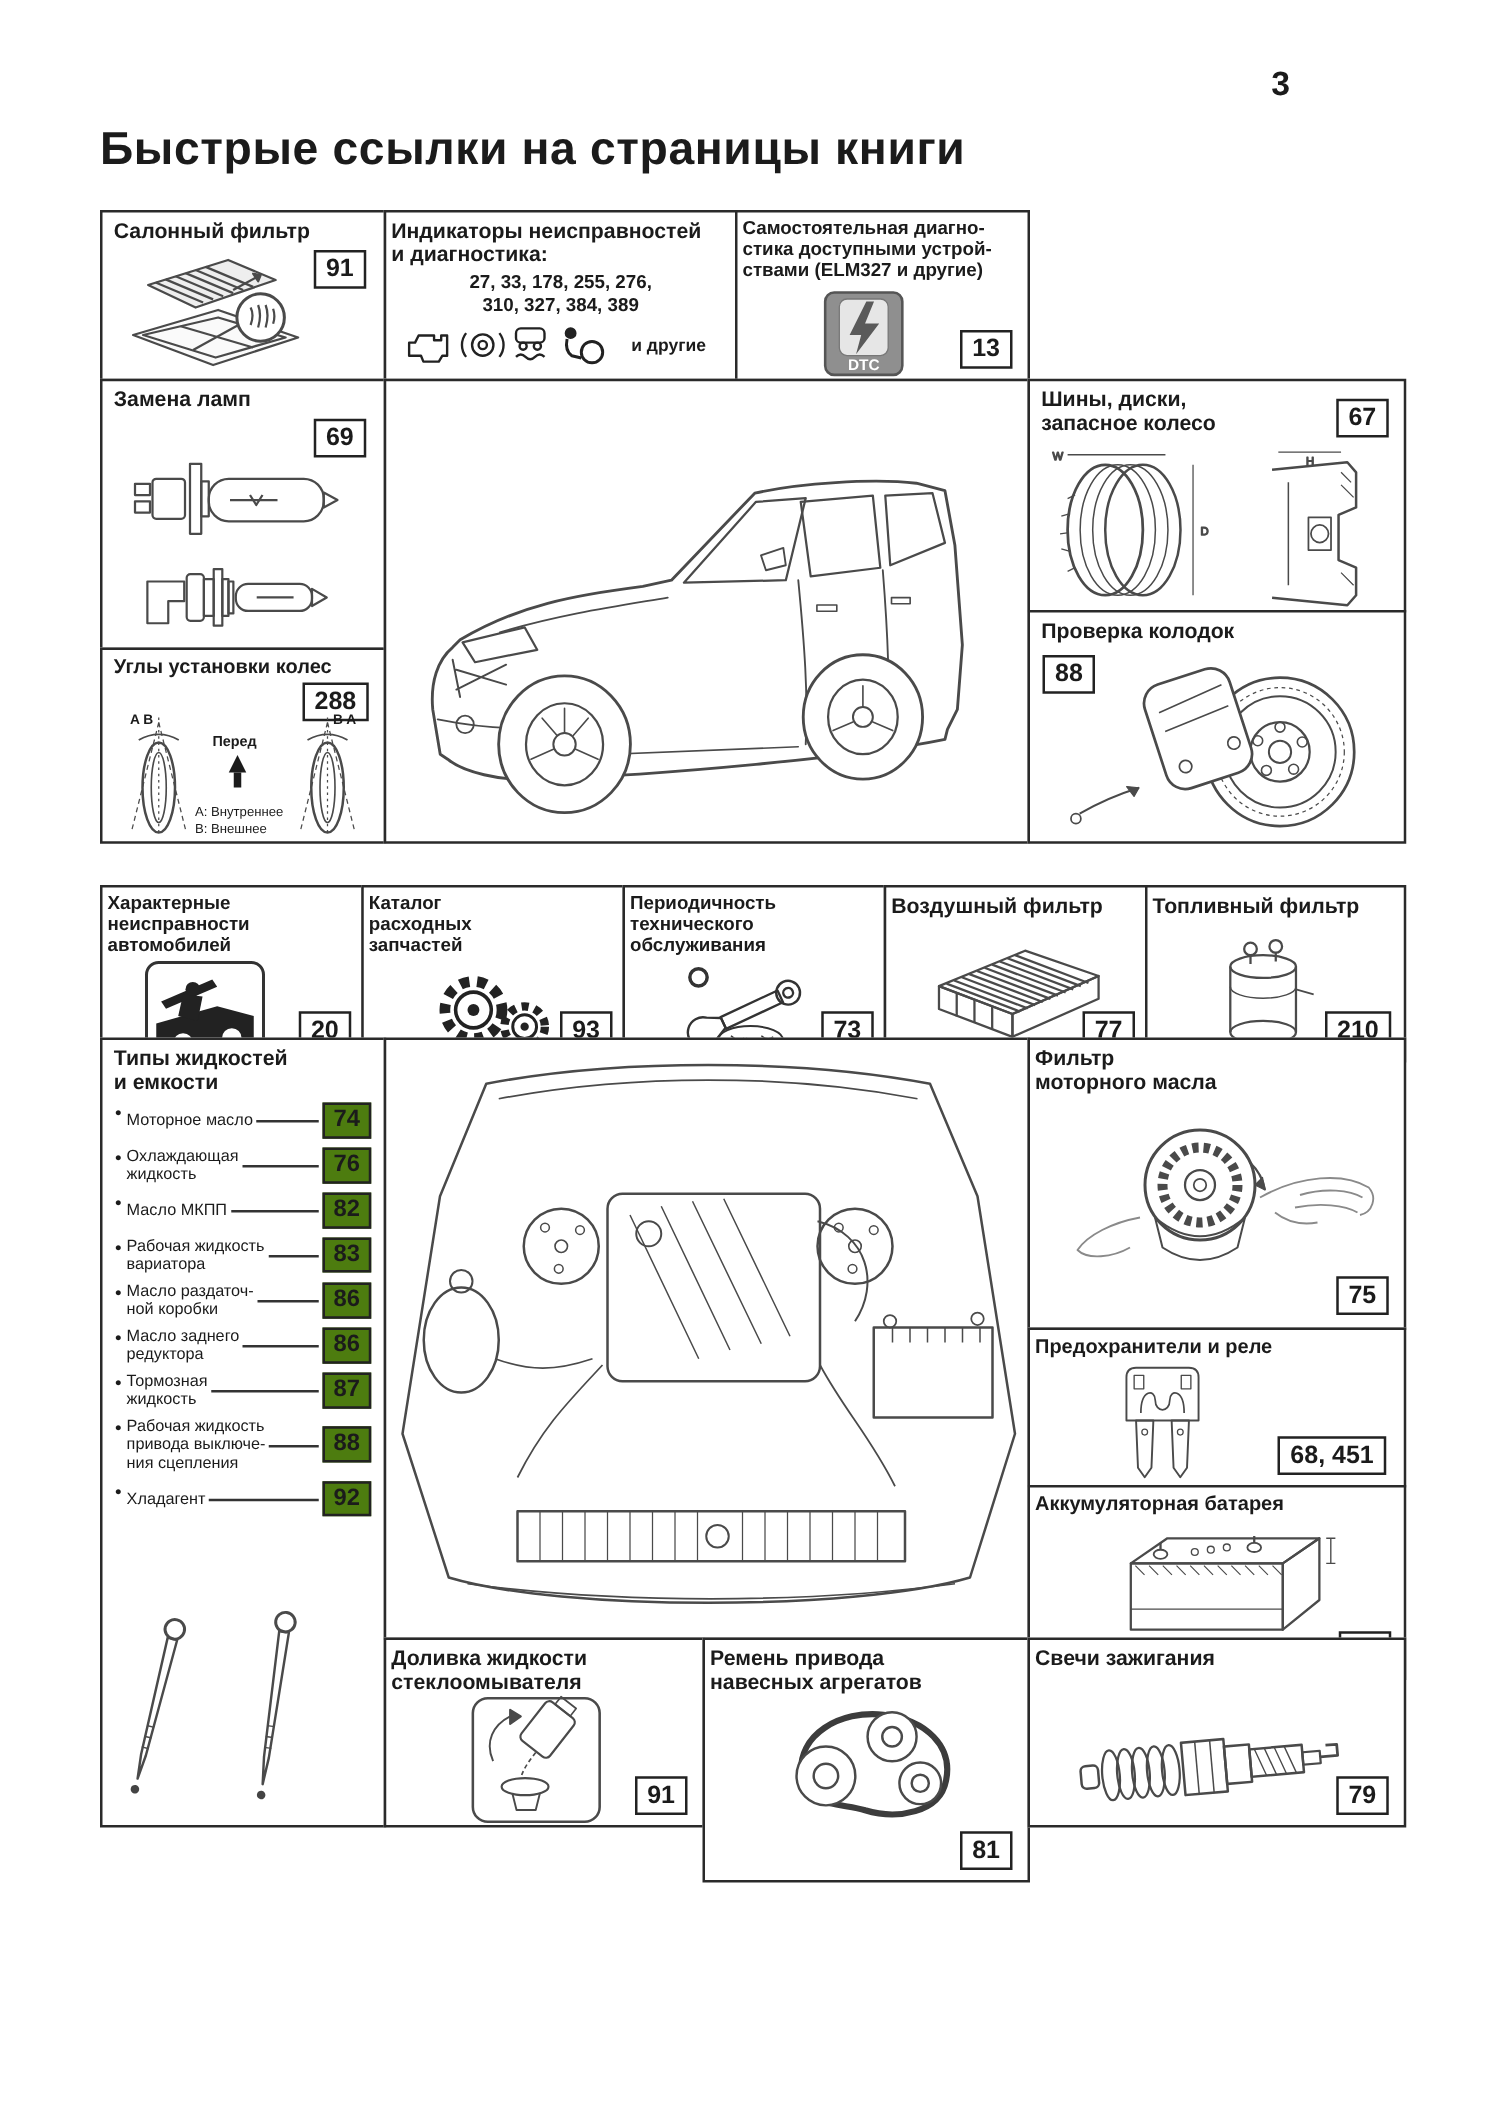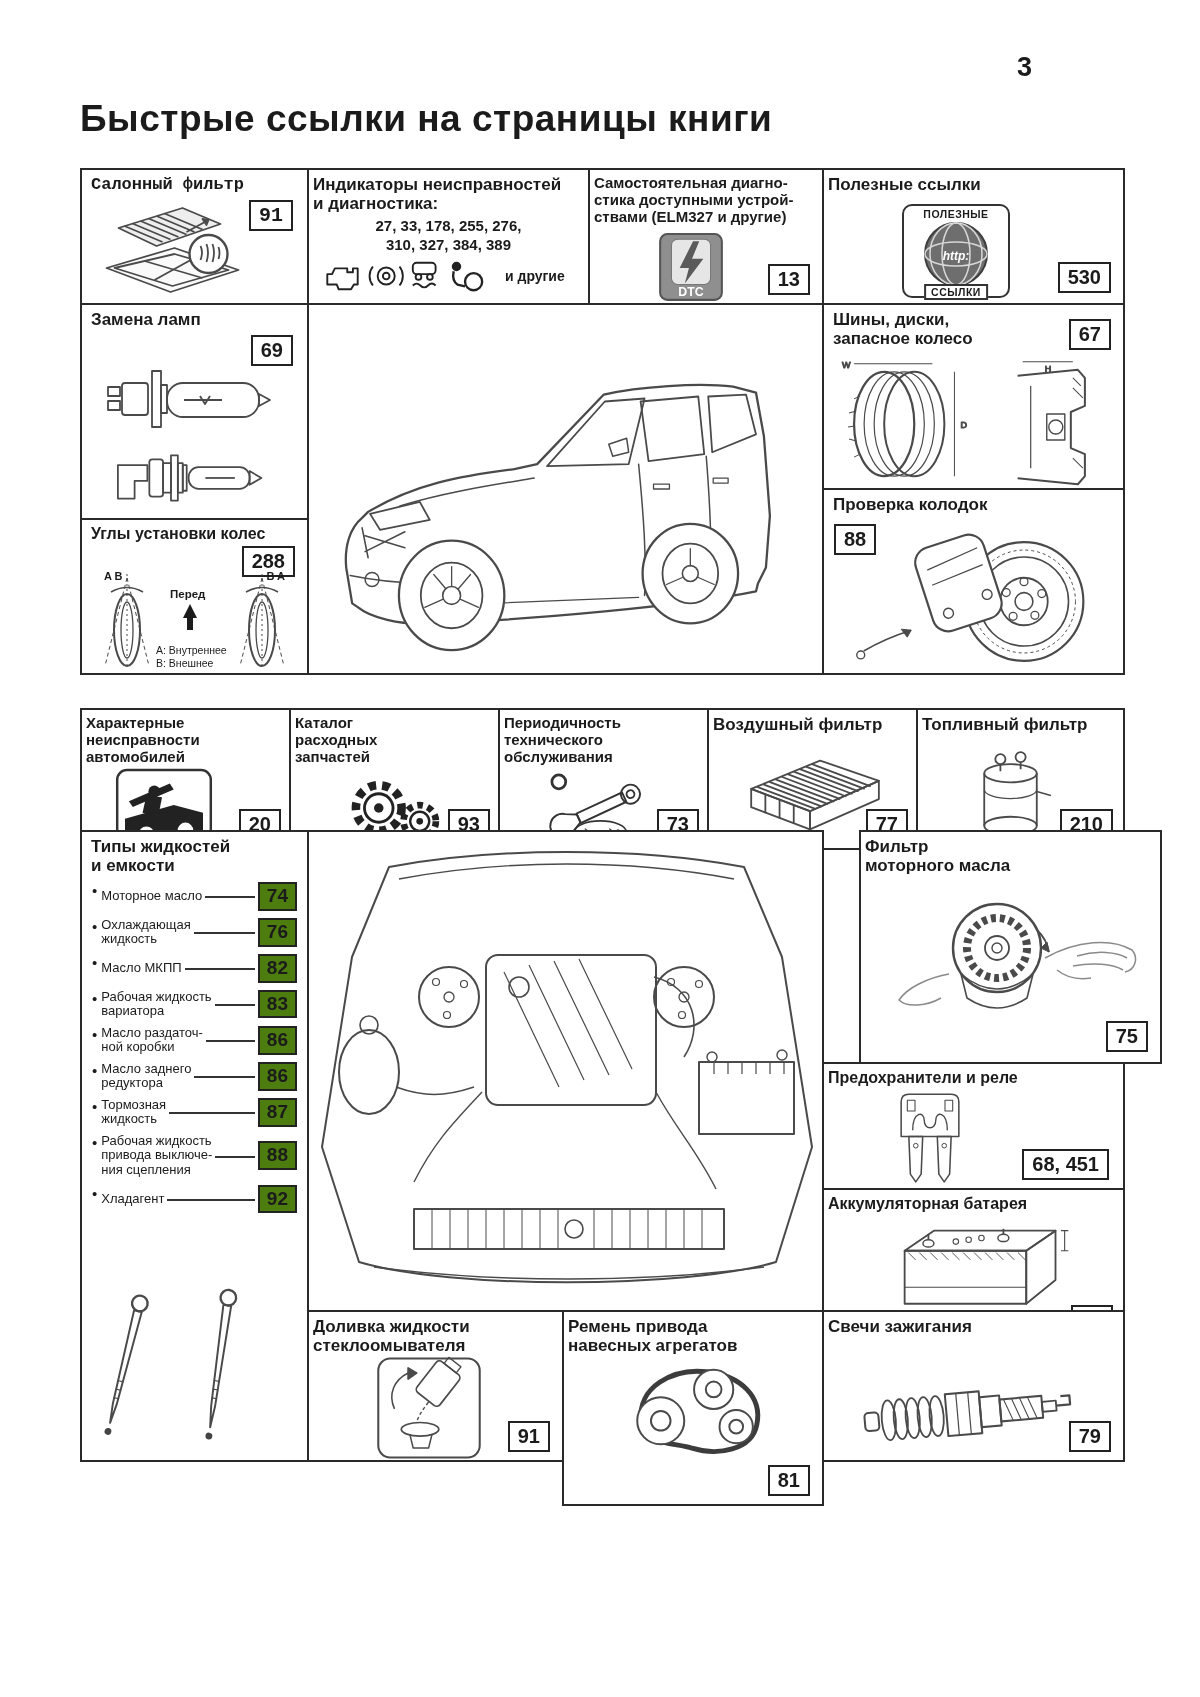--- a/index.html
+++ b/index.html
@@ -40,21 +40,21 @@
 </head>
 <body>
 
 <div class="sheet">
 
   <div class="pagenum">3</div>
   <div class="doc-title">Быстрые ссылки на страницы книги</div>
 
   <div class="sec" style="left:80px;top:168px;width:1045px;height:507px;">
 
-    <div class="cell" style="left:0;top:0;width:229px;height:137px;font-family:Liberation Mono, monospace;">
+    <div class="cell" style="left:0;top:0;width:229px;height:137px;">
       <div class="t">Салонный фильтр</div>
       <span class="pb" style="right:14px;top:30px;">91</span>
       <svg class="abs" style="left:6px;top:32px;" width="170" height="100" viewBox="0 0 165 100">
         <g stroke="#4a4a4a" stroke-width="1.8" fill="none" stroke-linejoin="round">
           <polygon points="28,26 92,6 130,22 66,44" fill="#eee"></polygon>
           <line x1="34" y1="24" x2="72" y2="40"></line>
             <line x1="42" y1="21.5" x2="80" y2="37.5"></line>
           <line x1="50" y1="19" x2="88" y2="35"></line>
             <line x1="58" y1="16.5" x2="96" y2="32.5"></line>
           <line x1="66" y1="14" x2="104" y2="30"></line>
@@ -111,37 +111,20 @@
 ствами (ELM327 и другие)</div>
       <svg class="abs" style="left:68px;top:62px;" width="66" height="72" viewBox="0 0 64 70">
         <rect x="2" y="2" width="60" height="64" rx="7" fill="#8f8f8f" stroke="#555" stroke-width="2"></rect>
         <rect x="13" y="7" width="38" height="44" rx="6" fill="#e6e6e6" stroke="#777"></rect>
         <polygon points="34,9 21,35 30,35 26,50 44,26 33,26 40,9" fill="#5a5a5a"></polygon>
         <text x="32" y="62" text-anchor="middle" font-size="12" font-weight="bold" fill="#fff">DTC</text>
       </svg>
       <span class="pb" style="right:12px;bottom:8px;">13</span>
     </div>
 
-    <div class="cell" style="left:742px;top:0;width:303px;height:137px;">
-      <div class="t tc">Полезные ссылки</div>
-      <div class="sticker-frame" style="left:78px;top:34px;">
-        <div class="sticker-top">ПОЛЕЗНЫЕ</div>
-        <svg class="abs" style="left:18px;top:14px;" width="68" height="68" viewBox="0 0 68 68">
-          <circle cx="34" cy="34" r="31" fill="#6e6e6e" stroke="#3e3e3e" stroke-width="2"></circle>
-          <g stroke="#d8d8d8" stroke-width="1.5" fill="none">
-            <ellipse cx="34" cy="34" rx="14" ry="31"></ellipse>
-            <ellipse cx="34" cy="34" rx="26" ry="31"></ellipse>
-            <ellipse cx="34" cy="34" rx="31" ry="12"></ellipse>
-          </g>
-          <text x="34" y="40" text-anchor="middle" font-size="12" font-style="italic" font-weight="bold" fill="#fff">http:</text>
-        </svg>
-        <div class="sticker-bottom">ССЫЛКИ</div>
-      </div>
-      <span class="pb" style="right:12px;bottom:10px;">530</span>
-    </div>
 
     <div class="cell" style="left:0;top:135px;width:229px;height:217px;">
       <div class="t">Замена ламп</div>
       <span class="pb" style="right:14px;top:30px;">69</span>
       <svg class="abs" style="left:22px;top:58px;" width="185" height="72" viewBox="0 0 185 72">
         <g stroke="#4a4a4a" stroke-width="1.8" fill="none" stroke-linejoin="round">
           <rect x="4" y="24" width="12" height="9"></rect>
             <rect x="4" y="38" width="12" height="9"></rect>
           <rect x="18" y="20" width="26" height="32" rx="3"></rect>
           <rect x="48" y="8" width="9" height="56"></rect>
@@ -498,21 +481,21 @@
           <path d="M82,250 C110,260 130,260 160,250" stroke-width="1.4"></path>
           <rect x="100" y="372" width="310" height="40"></rect>
           <path d="M118,372 v40 M136,372 v40 M154,372 v40 M172,372 v40 M190,372 v40 M208,372 v40 M226,372 v40 M244,372 v40 M280,372 v40 M298,372 v40 M316,372 v40 M334,372 v40 M352,372 v40 M370,372 v40 M388,372 v40" stroke-width="1"></path>
           <circle cx="260" cy="392" r="9" stroke-width="1.6"></circle>
           <path d="M60,430 C180,446 330,446 450,430" stroke-width="1.4"></path>
           <path d="M168,255 C140,285 120,305 100,345 M342,255 C362,292 382,312 402,352" stroke-width="1.4"></path>
         </g>
       </svg>
     </div>
 
-    <div class="cell" style="left:742px;top:0;width:303px;height:234px;margin-left:37px;">
+    <div class="cell" style="left:742px;top:0;width:303px;height:234px;">
       <div class="t tc">Фильтр
 моторного масла</div>
       <svg class="abs" style="left:16px;top:46px;" width="270" height="152" viewBox="0 0 270 152">
         <g stroke="#4a4a4a" fill="none" stroke-linejoin="round">
           <circle cx="120" cy="70" r="44" stroke-width="2.4"></circle>
           <circle cx="120" cy="70" r="30" stroke-width="8" stroke-dasharray="5 4"></circle>
           <circle cx="120" cy="70" r="12" stroke-width="1.8"></circle>
           <circle cx="120" cy="70" r="5" stroke-width="1.4"></circle>
           <path d="M84,96 Q120,126 156,96 L150,120 Q120,140 90,120 Z" stroke-width="1.6"></path>
           <path d="M160,52 A40,40 0 0 1 172,74" stroke-width="1.8"></path>

